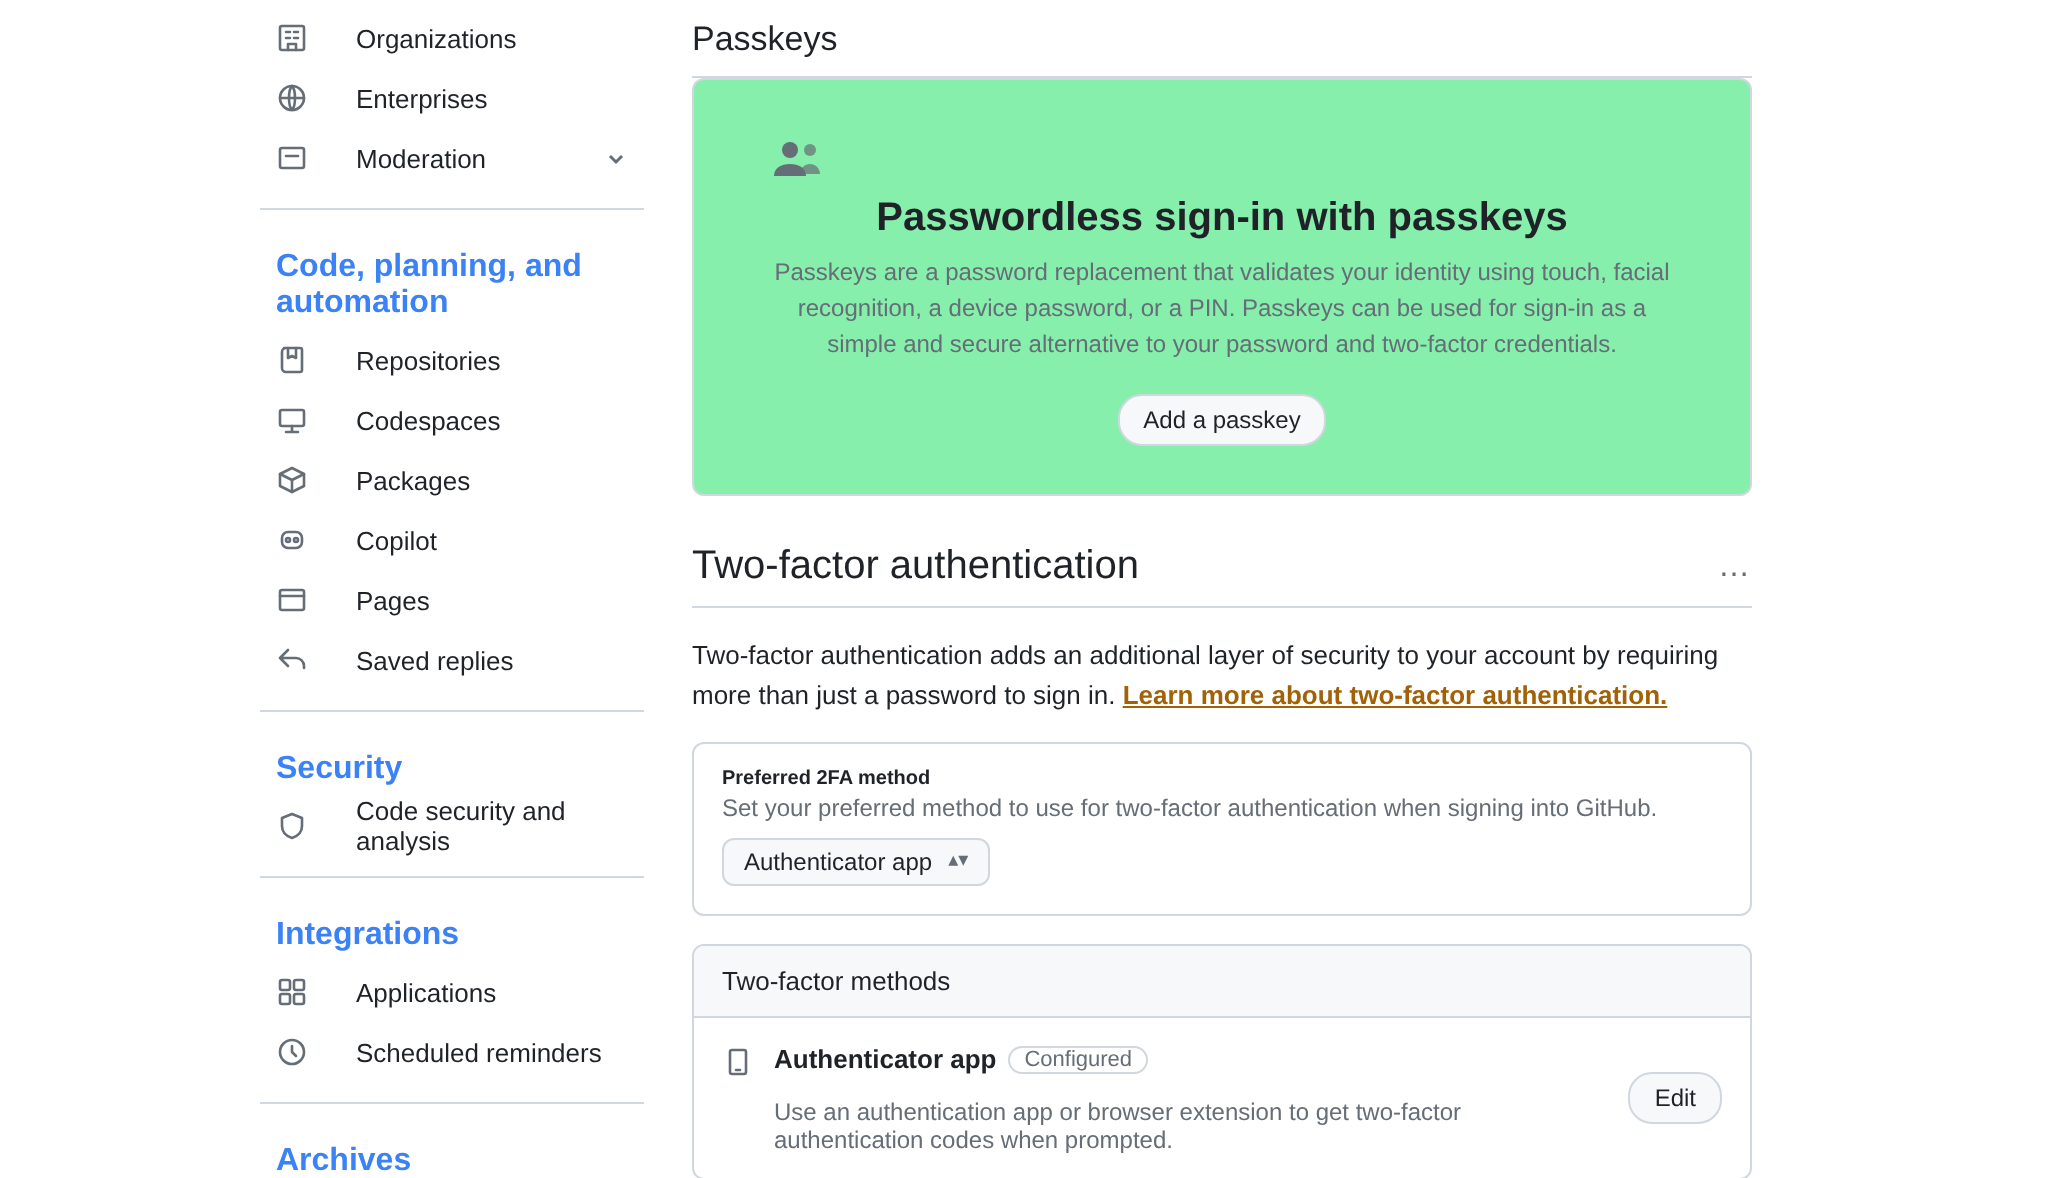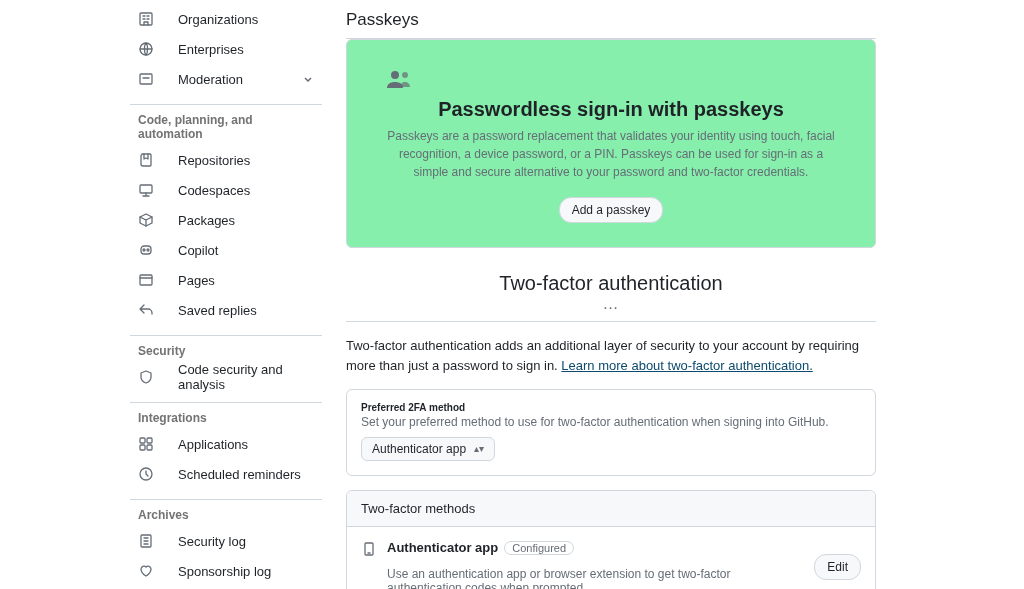--- a/index.html
+++ b/index.html
@@ -2,34 +2,34 @@
 <html><head>
   <meta charset="utf-8">
   <style>
     * { box-sizing: border-box; margin: 0; padding: 0; }
     body { font-family: -apple-system, BlinkMacSystemFont, "Segoe UI", Helvetica, Arial, sans-serif; font-size: 14px; color: #1f2328; background: #ffffff; }
     .layout { display: flex; padding: 0 0 0 130px; }
     .sidebar { width: 192px; flex-shrink: 0; padding-top: 4px; }
     .nav-item { display: flex; align-items: center; height: 30px; padding: 0 8px; border-radius: 6px; cursor: pointer; font-size: 13px; color: #1f2328; gap: 24px; }
     .nav-item .icon { width: 16px; height: 16px; display: flex; align-items: center; justify-content: center; color: #656d76; }
     .nav-item .chevron { margin-left: auto; color: #656d76; }
-    .nav-header { font-size: 12px; font-weight: 600; color: #737373; padding: 8px 8px 4px 8px; border-top: 1px solid #d0d7de; margin-top: 10px; }
+    .nav-header { font-size: 16px; font-weight: 600; color: #3b82f6; padding: 20px 8px 4px 8px; border-top: 1px solid #d0d7de; margin-top: 10px; }
     .main { flex: 1; padding: 10px 16px 0 24px; max-width: 570px; }
     .section-title { font-size: 17px; font-weight: 400; padding-bottom: 8px; border-bottom: 1px solid #d0d7de; }
-    .section-title-row { display: flex; align-items: center; justify-content: space-between; border-bottom: 1px solid #d0d7de; padding-bottom: 8px; margin-bottom: 14px; flex-direction: column; }
+    .section-title-row { display: flex; align-items: center; justify-content: space-between; border-bottom: 1px solid #d0d7de; padding-bottom: 8px; margin-bottom: 14px; }
     .section-title-row h2 { font-size: 20px; font-weight: 400; }
     .kebab { color: #656d76; cursor: pointer; font-size: 16px; letter-spacing: 1px; }
     .panel { border: 1px solid #d0d7de; border-radius: 6px; background: #86efac; }
     .passkey-hero { text-align: center; padding: 30px 40px 24px; margin-bottom: 24px; }
     .passkey-hero .icon-stack { color: #656d76; margin-bottom: 10px; }
     .passkey-hero h3 { font-size: 20px; font-weight: 600; margin-bottom: 6px; color: #1f2328; }
     .passkey-hero p { font-size: 12px; color: #656d76; line-height: 1.5; margin-bottom: 16px; }
     .btn { display: inline-flex; align-items: center; padding: 5px 12px; font-size: 12px; font-weight: 500; border: 1px solid #d0d7de; border-radius: 12px; background: #f6f8fa; cursor: pointer; color: #1f2328; }
     .desc { font-size: 13px; color: #1f2328; line-height: 1.5; margin-bottom: 14px; }
-    .desc a { color: #0c4a6e; text-decoration: underline; }
+    .desc a { color: #a16207; text-decoration: underline; font-weight: bold; }
     .preferred-box { border: 1px solid #d0d7de; border-radius: 6px; padding: 12px 14px 14px; margin-bottom: 14px; }
     .preferred-box h4 { font-size: 10px; font-weight: 600; margin-bottom: 2px; }
     .preferred-box .sub { font-size: 12px; color: #656d76; margin-bottom: 8px; }
     .select-ctrl { display: inline-flex; align-items: center; gap: 8px; border: 1px solid #d0d7de; border-radius: 6px; padding: 4px 10px; font-size: 12px; background: #f6f8fa; cursor: pointer; }
     .select-ctrl .chev { color: #656d76; font-size: 10px; line-height: 1; }
     .methods-panel { border: 1px solid #d0d7de; border-radius: 6px; overflow: hidden; }
     .methods-header { background: #f6f8fa; border-bottom: 1px solid #d0d7de; padding: 10px 14px; font-size: 13px; font-weight: 400; }
     .method-row { display: flex; align-items: flex-start; padding: 12px 14px; border-bottom: 1px solid #d0d7de; gap: 10px; }
     .method-row:last-child { border-bottom: none; }
     .method-row .row-icon { width: 16px; height: 16px; margin-top: 2px; color: #656d76; display: flex; align-items: center; justify-content: center; }

